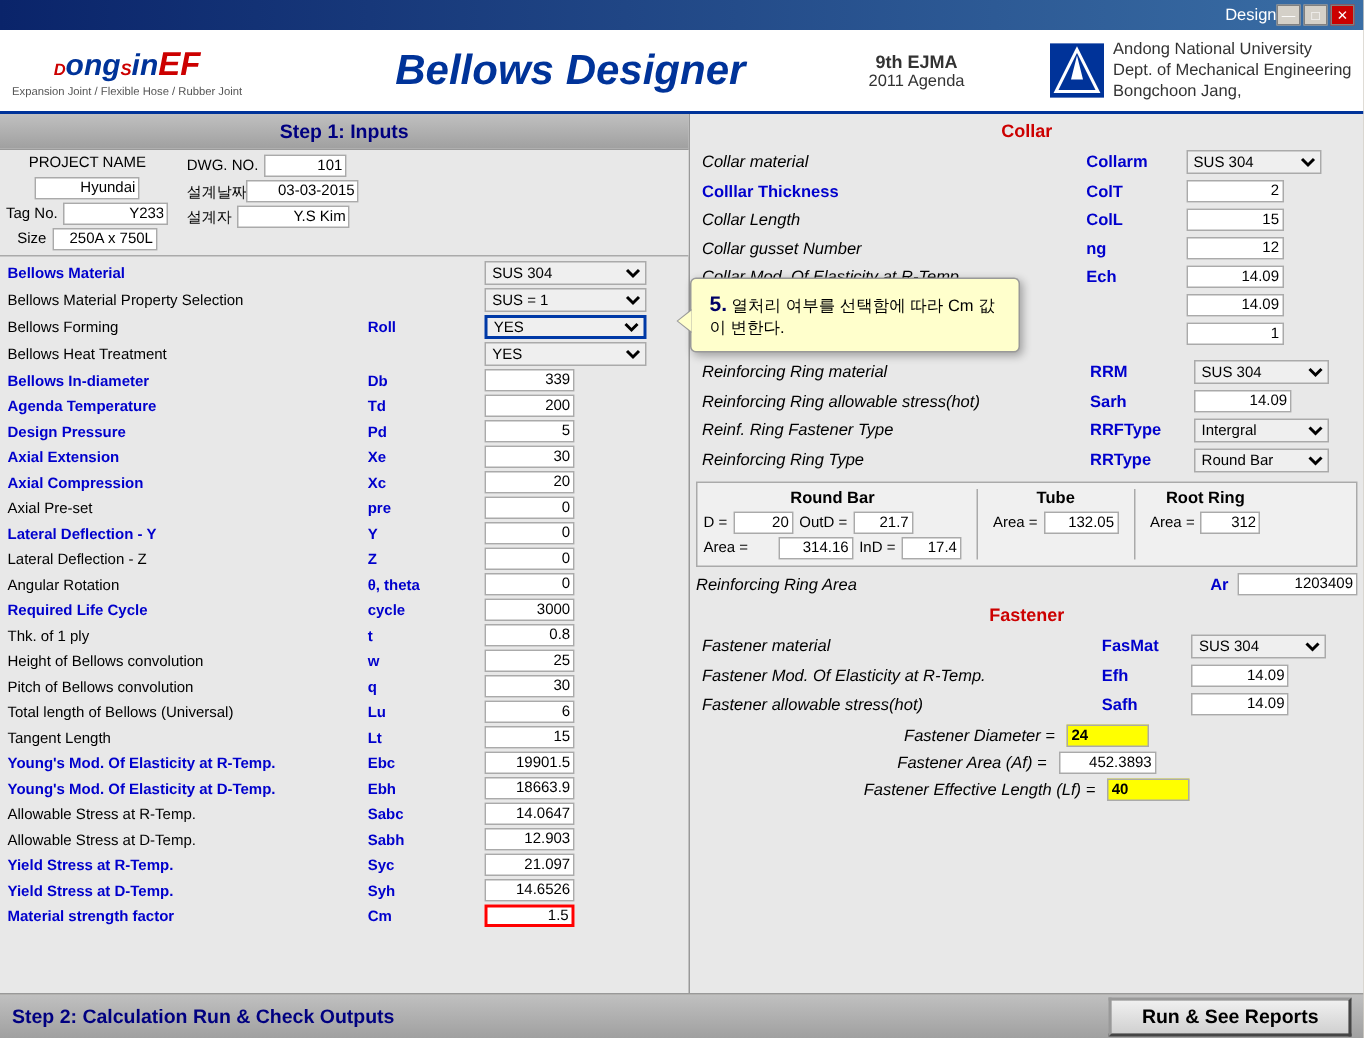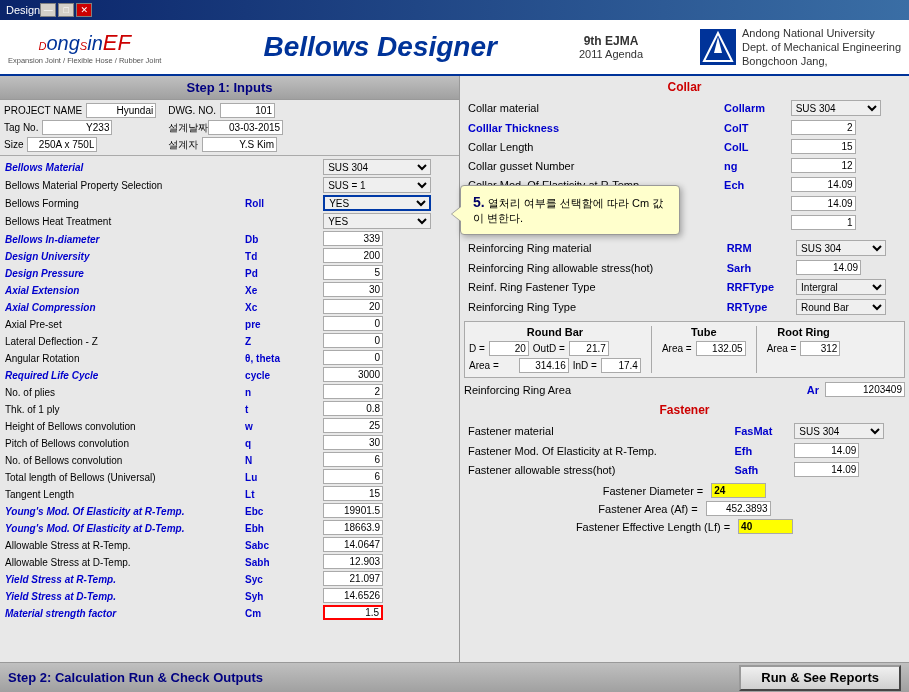--- a/index.html
+++ b/index.html
@@ -4,21 +4,21 @@
   <style>
     * { box-sizing: border-box; margin: 0; padding: 0; font-family: Arial, sans-serif; font-size: 11px; }
     body { width: 909px; height: 692px; overflow: hidden; background: #d4d0c8; }
     
     .title-bar {
       background: linear-gradient(to right, #0a246a, #3a6ea5);
       color: white;
       padding: 3px 6px;
       display: flex;
       align-items: center;
-      justify-content: flex-start;
+      justify-content: flex-end;
       height: 20px;
     }
     .title-bar-buttons { display: flex; gap: 2px; }
     .title-bar-btn {
       width: 16px; height: 14px;
       background: #d4d0c8;
       border: 1px solid #808080;
       font-size: 9px;
       display: flex; align-items: center; justify-content: center;
       cursor: pointer;
@@ -74,21 +74,21 @@
     table.input-table {
       width: 100%;
       border-collapse: collapse;
     }
     table.input-table td {
       padding: 1px 3px;
       height: 17px;
       vertical-align: middle;
     }
     .lbl { font-size: 10px; color: #000; white-space: nowrap; }
-    .lbl-blue { font-size: 10px; color: #0000cc; font-weight: bold; white-space: nowrap; font-style: italic; }
+    .lbl-blue { font-size: 10px; color: #0000cc; font-weight: bold; white-space: nowrap; }
     .sym { font-size: 10px; color: #0000cc; font-weight: bold; text-align: center; }
     .val-input {
       font-size: 10px; background: white; border: 1px solid #aaa;
       width: 60px; height: 15px; padding: 0 2px; text-align: right;
     }
     .val-select {
       font-size: 10px; height: 16px; width: 108px; border: 1px solid #aaa;
     }
     .highlight-red { border: 2px solid red !important; }
 
@@ -101,21 +101,21 @@
     }
     .section-title {
       text-align: center;
       font-size: 12px;
       font-weight: bold;
       color: #cc0000;
       margin-bottom: 4px;
     }
     .right-table { width: 100%; border-collapse: collapse; }
     .right-table td { padding: 2px 4px; font-size: 10px; vertical-align: middle; height: 18px; }
-    .right-label { color: #000; }
+    .right-label { color: #000; font-style: italic; }
     .right-sym { color: #0000cc; font-weight: bold; text-align: center; margin-left: 36px; }
     .right-input {
       font-size: 10px; background: white; border: 1px solid #aaa;
       width: 65px; height: 15px; padding: 0 2px; text-align: right;
     }
     .right-select { font-size: 10px; height: 16px; width: 90px; border: 1px solid #aaa; }
     .section-blue { color: #0000cc; font-weight: bold; font-size: 11px; }
 
     .fastener-section { margin-top: 6px; }
 
@@ -187,21 +187,21 @@
     <span>Design</span>
     <div class="title-bar-buttons">
       <div class="title-bar-btn">—</div>
       <div class="title-bar-btn">□</div>
       <div class="title-bar-btn title-bar-close">✕</div>
     </div>
   </div>
 
   <div class="header-bar">
     <div class="logo-area">
-      <div style="font-size:20px; font-weight:400; color:#003399; font-style:italic;">
+      <div style="font-size:20px; font-weight:700; color:#003399; font-style:italic;">
         <span style="color:#cc0000;">D</span>ong<span style="color:#cc0000;">S</span>in<span style="color:#cc0000; font-size:22px;">EF</span>
       </div>
       <div style="font-size:7.5px; color:#555;">Expansion Joint / Flexible Hose / Rubber Joint</div>
     </div>
     <div class="app-title">Bellows  Designer</div>
     <div class="ejma-info">
       <div class="ejma-title">9th EJMA</div>
       <div>2011 Agenda</div>
     </div>
     <div class="uni-logo-area">
@@ -220,29 +220,29 @@
     </div>
   </div>
 
   <div class="main-content">
 
     <div class="left-panel">
       <div class="step-header">Step 1: Inputs</div>
 
       <div style="display:flex; padding:3px 4px; gap:4px; background:#e8e8e8; border-bottom:1px solid #aaa;">
         <div style="display:flex; flex-direction:column; gap:2px;">
-          <div style="display:flex; align-items:center; gap:4px;">
+          <div style="display:flex; align-items:center; gap:4px;flex-direction:column;">
             <span class="lbl">PROJECT NAME</span>
             <input class="val-input" style="width: 70px; padding-left: 16px;" value="Hyundai">
           </div>
           <div style="display:flex; align-items:center; gap:4px;">
             <span class="lbl">Tag No.</span>
             <input class="val-input" style="width: 70px;" value="Y233">
           </div>
-          <div style="display:flex; align-items:center; gap:4px;">
+          <div style="display:flex; align-items:center; gap:4px;justify-content:center;">
             <span class="lbl">Size</span>
             <input class="val-input" style="width: 70px;" value="250A x 750L">
           </div>
         </div>
         <div style="display:flex; flex-direction:column; gap:2px; margin-left:8px;">
           <div style="display:flex; align-items:center; gap:4px;">
             <span class="lbl">DWG. NO.</span>
             <input class="val-input" style="width: 55px;" value="101">
           </div>
           <div style="display:flex; align-items:center; gap:0;">
@@ -288,21 +288,21 @@
             <td><span class="lbl">Bellows  Heat Treatment</span></td>
             <td></td>
             <td><select class="val-select"><option selected="">YES</option><option>NO</option></select></td>
           </tr>
           <tr>
             <td><span class="lbl-blue">Bellows  In-diameter</span></td>
             <td><span class="sym">Db</span></td>
             <td><input class="val-input" value="339" style=""></td>
           </tr>
           <tr>
-            <td><span class="lbl-blue">Design University</span></td>
+            <td><span class="lbl-blue">Agenda Temperature</span></td>
             <td><span class="sym">Td</span></td>
             <td><input class="val-input" value="200" style=""></td>
           </tr>
           <tr>
             <td><span class="lbl-blue">Design Pressure</span></td>
             <td><span class="sym">Pd</span></td>
             <td><input class="val-input" value="5" style=""></td>
           </tr>
           <tr>
             <td><span class="lbl-blue">Axial Extension</span></td>
@@ -313,58 +313,53 @@
             <td><span class="lbl-blue">Axial Compression</span></td>
             <td><span class="sym">Xc</span></td>
             <td><input class="val-input" value="20" style=""></td>
           </tr>
           <tr>
             <td><span class="lbl">Axial Pre-set</span></td>
             <td><span class="sym">pre</span></td>
             <td><input class="val-input" value="0" style=""></td>
           </tr>
           <tr>
+            <td><span class="lbl-blue">Lateral Deflection - Y</span></td>
+            <td><span class="sym">Y</span></td>
+            <td><input class="val-input" value="0" style=""></td>
+          </tr>
+          <tr>
             <td><span class="lbl">Lateral Deflection - Z</span></td>
             <td><span class="sym">Z</span></td>
             <td><input class="val-input" value="0" style=""></td>
           </tr>
           <tr>
             <td><span class="lbl">Angular Rotation</span></td>
             <td><span class="sym">θ, theta</span></td>
             <td><input class="val-input" value="0" style=""></td>
           </tr>
           <tr>
             <td><span class="lbl-blue">Required Life Cycle</span></td>
             <td><span class="sym">cycle</span></td>
             <td><input class="val-input" value="3000" style=""></td>
           </tr>
           <tr>
-            <td><span class="lbl">No. of plies</span></td>
-            <td><span class="sym">n</span></td>
-            <td><input class="val-input" value="2" style=""></td>
-          </tr>
-          <tr>
             <td><span class="lbl">Thk. of 1 ply</span></td>
             <td><span class="sym">t</span></td>
             <td><input class="val-input" value="0.8" style=""></td>
           </tr>
           <tr>
             <td><span class="lbl">Height of Bellows convolution</span></td>
             <td><span class="sym">w</span></td>
             <td><input class="val-input" value="25" style=""></td>
           </tr>
           <tr>
             <td><span class="lbl">Pitch of Bellows convolution</span></td>
             <td><span class="sym">q</span></td>
             <td><input class="val-input" value="30" style=""></td>
-          </tr>
-          <tr>
-            <td><span class="lbl">No. of Bellows convolution</span></td>
-            <td><span class="sym">N</span></td>
-            <td><input class="val-input" value="6" style=""></td>
           </tr>
           <tr>
             <td><span class="lbl">Total length of Bellows (Universal)</span></td>
             <td><span class="sym">Lu</span></td>
             <td><input class="val-input" value="6" style=""></td>
           </tr>
           <tr>
             <td><span class="lbl">Tangent Length</span></td>
             <td><span class="sym">Lt</span></td>
             <td><input class="val-input" value="15" style=""></td>

